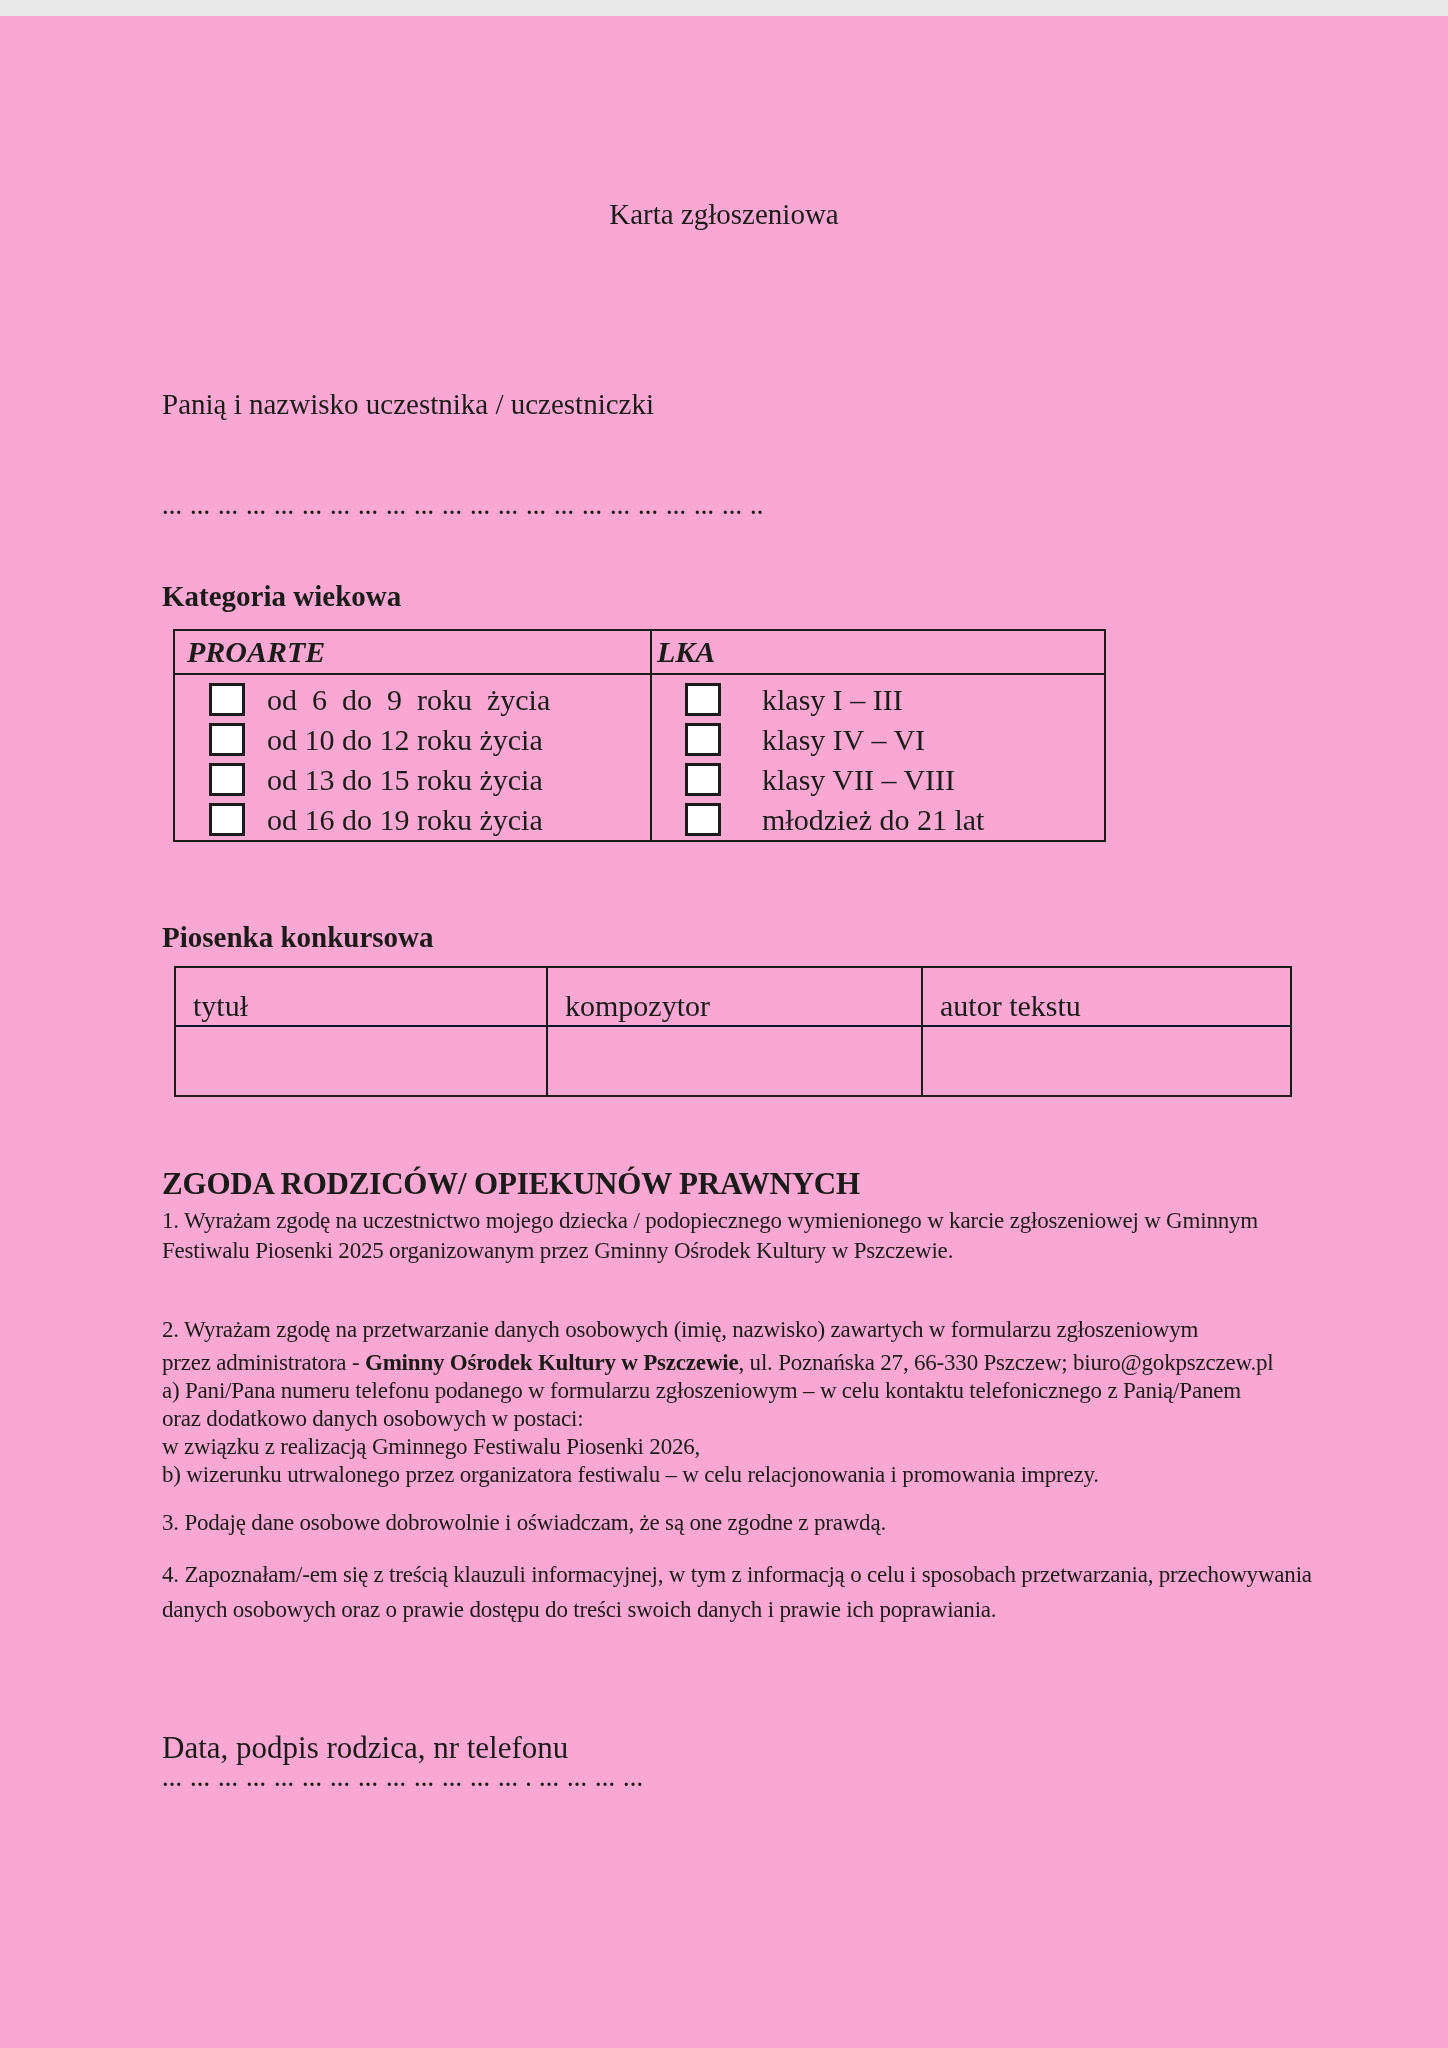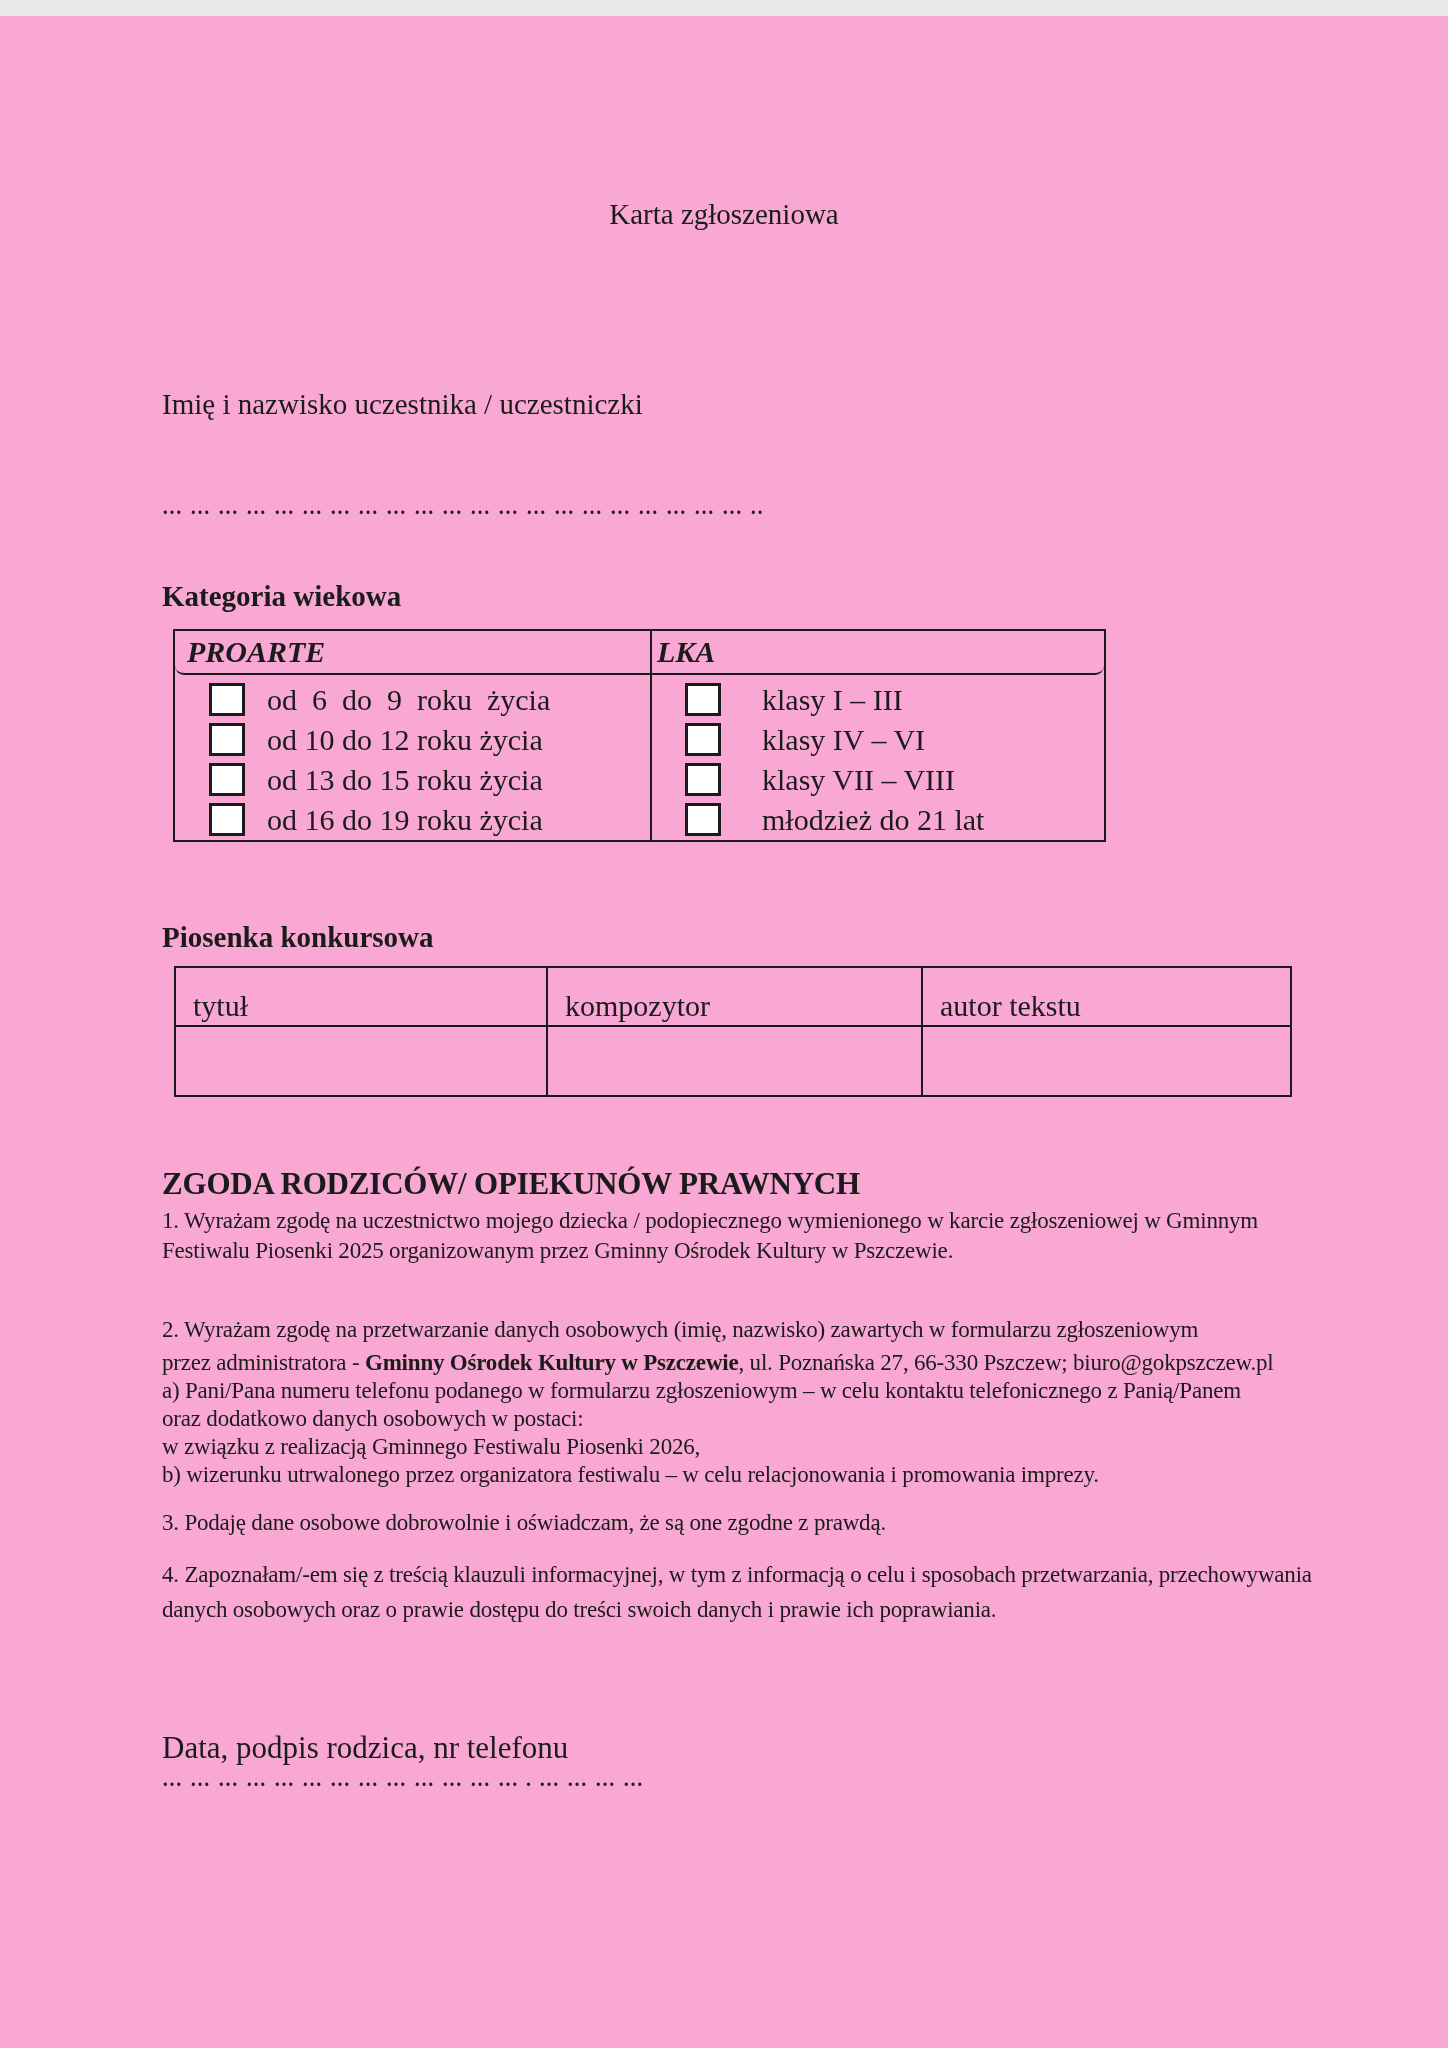--- a/index.html
+++ b/index.html
@@ -46,21 +46,20 @@
     width: 929px; height: 209px;
     border: 2px solid #1b1b1b;
   }
   .cat-divider {
     position: absolute; left: 475px; top: 0; bottom: 0;
     width: 2px; background: #1b1b1b;
   }
   .cat-header-row {
     position: absolute; top: 0; left: 0; right: 0; height: 42px;
     border-bottom: 2px solid #1b1b1b;
-    border-radius: 9px;
   }
   .cat-header-label {
     position: absolute; top: 4px;
     font-size: 30px; font-weight: 700; font-style: italic;
   }
   .cat-header-proarte { left: 12px; }
   .cat-header-lka { left: 482px; }
   .cat-row { position: absolute; display: flex; align-items: center; }
   .checkbox {
     width: 30px; height: 27px;
@@ -123,21 +122,21 @@
 
   .data-label { top: 1714px; left: 162px; font-size: 31px; }
 </style>
 </head>
 <body>
 
 <div class="page">
 
   <div class="abs title">Karta zgłoszeniowa</div>
 
-  <div class="abs name-label">Imię i nazwisko uczestnika / uczestniczki</div>
+  <div class="abs name-label">Panią i nazwisko uczestnika / uczestniczki</div>
   <div class="abs dots dots1">… … … … … … … … … … … … … … … … … … … … … … … . … … … … . . … … …</div>
 
   <div class="abs section-heading kategoria-heading">Kategoria wiekowa</div>
 
   <div class="abs cat-table">
     <div class="cat-divider"></div>
     <div class="cat-header-row">
       <div class="cat-header-label cat-header-proarte">PROARTE</div>
       <div class="cat-header-label cat-header-lka">LKA</div>
     </div>

